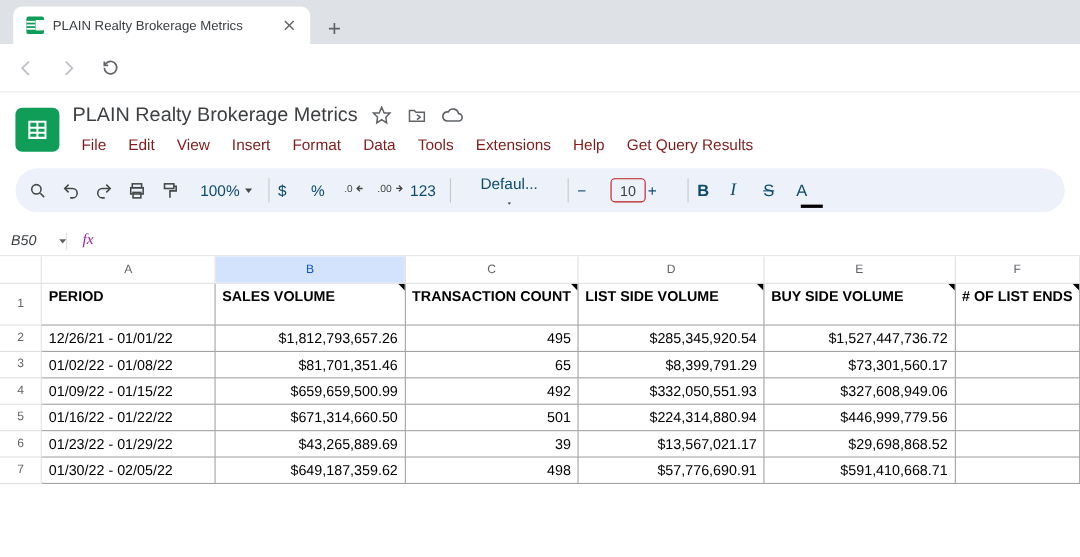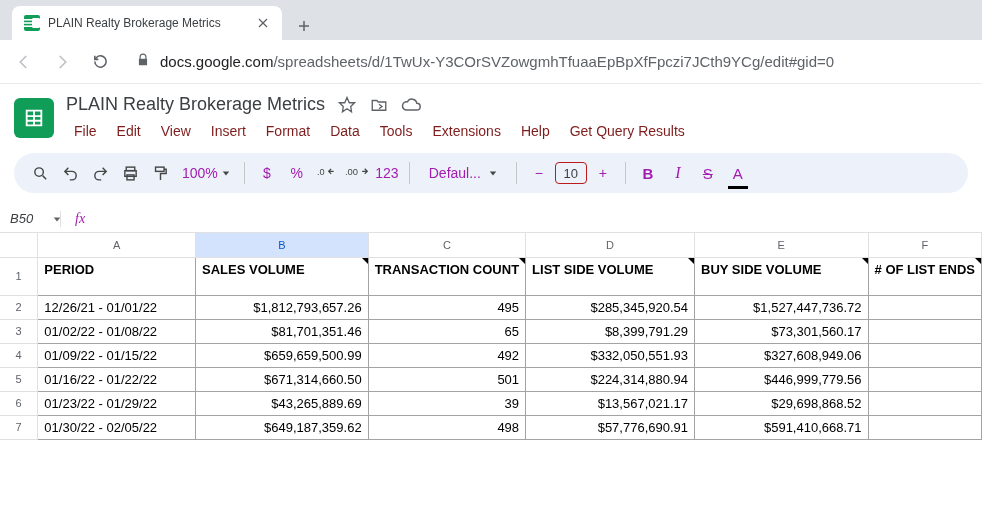--- a/index.html
+++ b/index.html
@@ -25,24 +25,24 @@
 .logo { width: 40px; height: 40px; background:#0f9d58; border-radius:6px; display:flex; align-items:center; justify-content:center; margin-top: 4px; }
 .logo svg { fill:#fff; }
 .doc-title-area { flex:1; }
 .doc-title-row { display:flex; align-items:center; gap: 12px; }
 .doc-title { font-size: 18px; color:#3c4043; letter-spacing: 0; }
 .title-icon { width: 20px; height:20px; display:flex; align-items:center; justify-content:center; color:#5f6368; }
 .menu-bar { display:flex; gap: 4px; margin-top: 4px; }
 .menu-item { padding: 4px 8px; font-size: 14px; color:#7f1d1d; border-radius:4px; }
 
 .toolbar { display:flex; align-items:center; margin: 10px 14px 12px 14px; background:#edf2fa; border-radius: 24px; height: 40px; padding: 0 12px; gap: 2px; }
-.tb-btn { min-width: 28px; height: 28px; display:flex; align-items:center; justify-content:center; color:#a21caf; border-radius: 4px; font-size: 14px; }
+.tb-btn { min-width: 28px; height: 28px; display:flex; align-items:center; color:#0c4a6e; border-radius: 4px; font-size: 14px; }
 .tb-sep { width: 1px; height: 22px; background:#c7c7c7; margin: 0 6px; }
 .zoom-text { font-size: 14px; padding: 0 6px; display:flex; align-items:center; gap:4px; }
-.font-select { font-size: 14px; padding: 0 6px; display:flex; align-items:center; gap:8px; width: 90px; overflow:hidden; }
+.font-select { font-size: 14px; padding: 0 6px; display:flex; align-items:center; gap:8px; width: 90px; overflow:hidden;flex-direction:column; }
 .size-box { border:1px solid #b91c1c; border-radius:4px; width:32px; height:22px; font-size:13px; text-align:center; display:flex; align-items:center; justify-content:center; }
 .bold { font-weight:bold; font-size:15px; }
 .italic { font-style:italic; font-family: serif; font-size:16px; }
 .strike { text-decoration: line-through; font-size:15px; }
 .text-color { position:relative; font-size:15px; }
 .text-color::after { content:""; position:absolute; bottom:-2px; left:4px; right:4px; height:3px; background:#000; }
 
 .name-fx { display:flex; align-items:center; height: 28px; border-bottom: 1px solid #e0e0e0; }
 .name-box { width: 60px; padding-left: 10px; color:#3c4043; font-size:13px; display:flex; align-items:center; gap: 20px; font-style: italic; }
 .name-dd { color:#5f6368; }
@@ -105,26 +105,20 @@
       <svg width="18" height="18" viewBox="0 0 24 24" fill="none" stroke="currentColor" stroke-width="2.2">
         <polyline points="9 4 17 12 9 20"></polyline>
       </svg>
     </div>
   <div class="nav-btn">
       <svg width="17" height="17" viewBox="0 0 24 24" fill="none" stroke="#5f6368" stroke-width="2.2">
         <path d="M4 12a8 8 0 1 0 2.3-5.6L4 9"></path>
         <polyline points="4 4 4 9 9 9"></polyline>
       </svg>
     </div>
-  <div class="url-box">
-    <span><svg width="14" height="14" viewBox="0 0 24 24" fill="#5f6368">
-          <path d="M6 10V7a6 6 0 1 1 12 0v3h1v11H5V10h1zm2 0h8V7a4 4 0 1 0-8 0v3z"></path>
-        </svg></span>
-    <span class="url-text"><span class="dark">docs.google.com</span><span>/spreadsheets/d/1TwUx-Y3COrSVZowgmhTfuaaEpBpXfFpczi7JCth9YCg/edit#gid=0</span></span>
-  </div>
 </div>
 
 <div class="doc-header">
   <div class="logo">
     <svg width="22" height="22" viewBox="0 0 24 24">
         <path d="M3 3h18v18H3V3zm2 2v4h6V5H5zm8 0v4h6V5h-6zM5 11v3h6v-3H5zm8 0v3h6v-3h-6zM5 16v3h6v-3H5zm8 0v3h6v-3h-6z"></path>
       </svg>
   </div>
   <div class="doc-title-area">
     <div class="doc-title-row">

